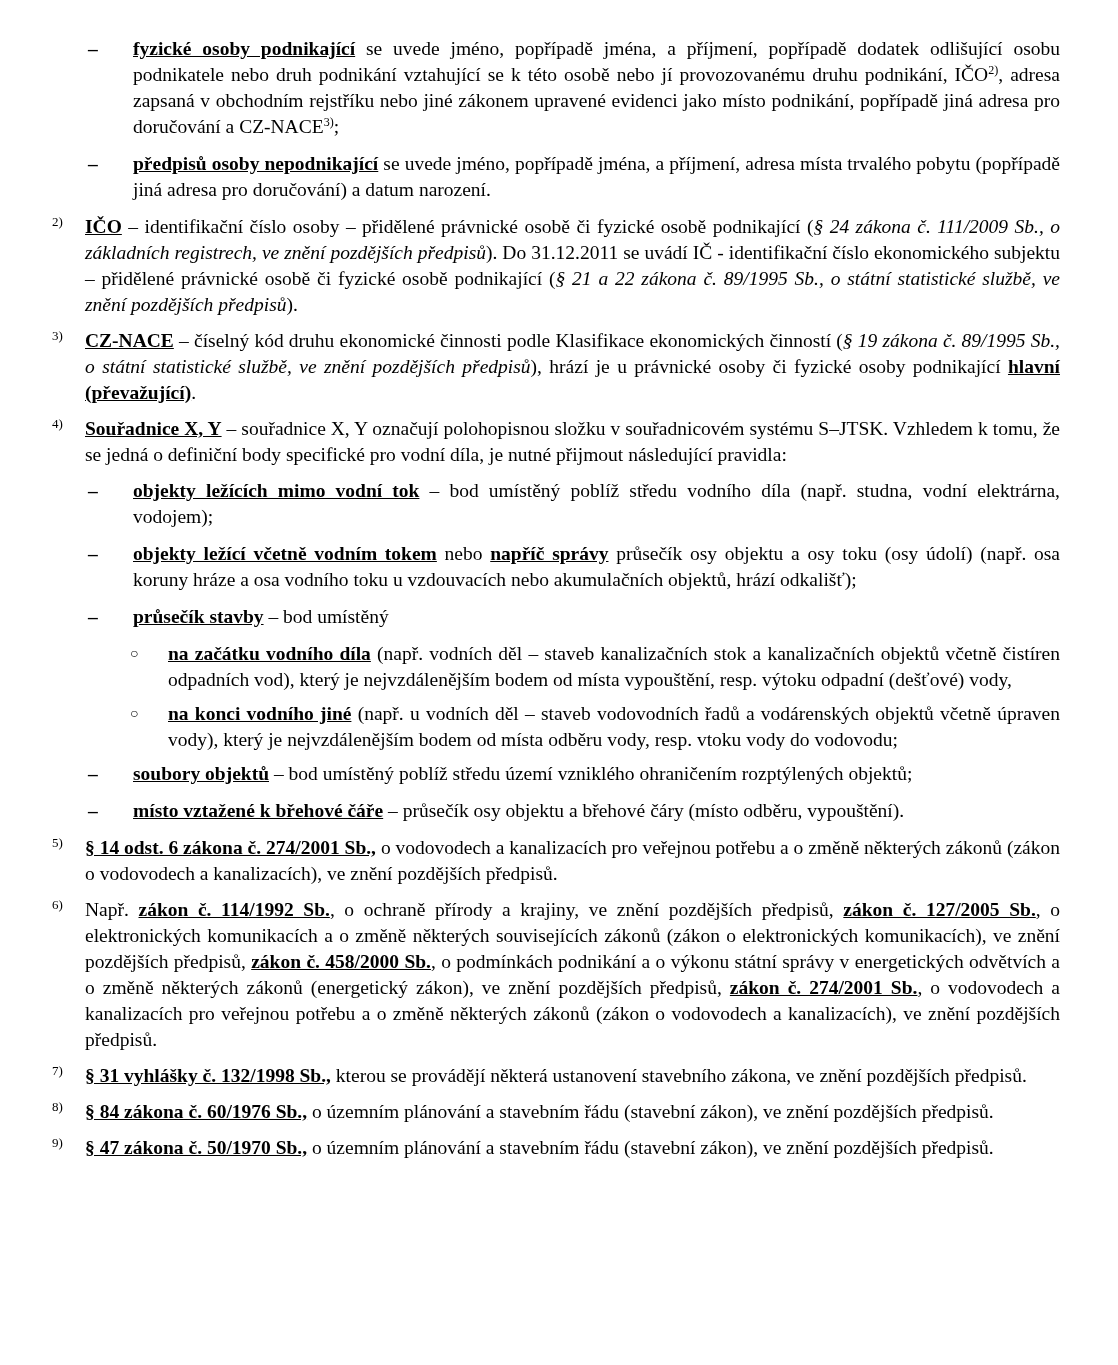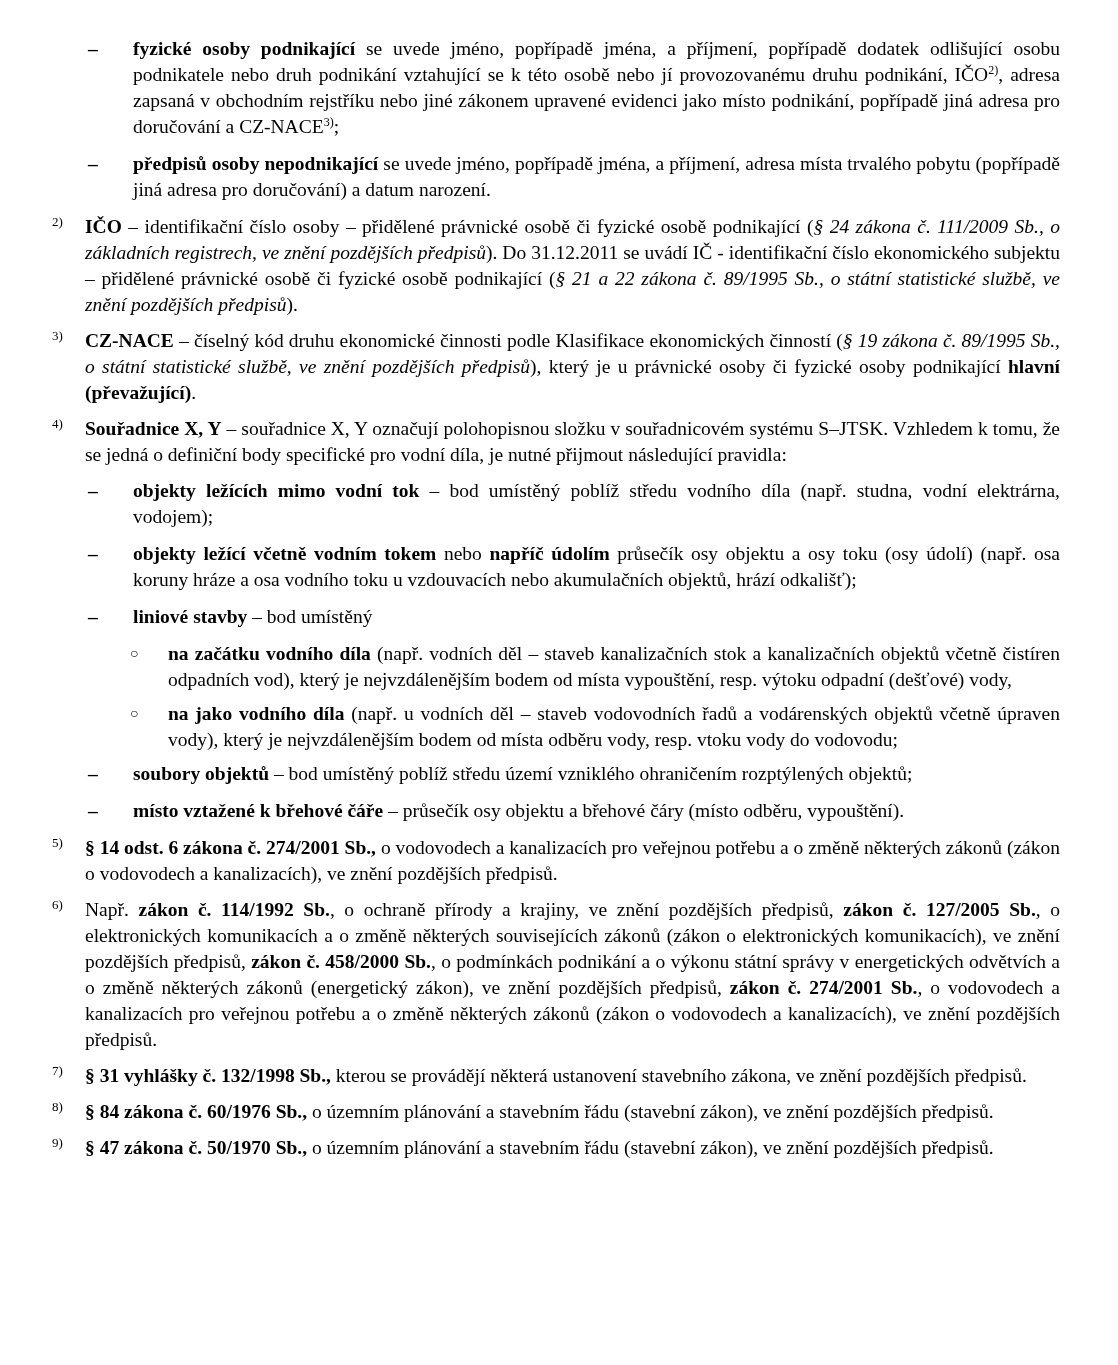--- a/index.html
+++ b/index.html
@@ -21,21 +21,21 @@
     box-sizing: border-box;
   }
   .row {
     display: flex;
     align-items: flex-start;
   }
   .para {
     text-align: justify;
     flex: 1 1 auto;
   }
-  .b { font-weight: bold; }
+  .b { font-weight: bold; text-decoration: underline; }
   .i { font-style: italic; }
   .sup {
     vertical-align: super;
     font-size: 0.62em;
     line-height: 0;
   }
   
   .bullet-l1 {
     margin: 0 58px 11px 88px;
   }
@@ -78,45 +78,45 @@
     <div class="row bullet-l1">
       <span class="marker">–</span>
       <div class="para"><span class="b">předpisů osoby nepodnikající</span><span> se uvede jméno, popřípadě jména, a příjmení, adresa místa trvalého pobytu (popřípadě jiná adresa pro doručování) a datum narození.</span></div>
     </div>
     <div class="row fn">
       <span class="marker">2)</span>
       <div class="para"><span class="b">IČO</span><span> – identifikační číslo osoby – přidělené právnické osobě či fyzické osobě podnikající (</span><span class="i">§ 24 zákona č. 111/2009 Sb., o základních registrech, ve znění pozdějších předpisů</span><span>). Do 31.12.2011 se uvádí IČ - identifikační číslo ekonomického subjektu – přidělené právnické osobě či fyzické osobě podnikající (</span><span class="i">§ 21 a 22 zákona č. 89/1995 Sb., o státní statistické službě, ve znění pozdějších předpisů</span><span>).</span></div>
     </div>
     <div class="row fn">
       <span class="marker">3)</span>
-      <div class="para"><span class="b">CZ-NACE</span><span> – číselný kód druhu ekonomické činnosti podle Klasifikace ekonomických činností (</span><span class="i">§ 19 zákona č. 89/1995 Sb., o státní statistické službě, ve znění pozdějších předpisů</span><span>), který je u právnické osoby či fyzické osoby podnikající </span><span class="b">hlavní (převažující)</span><span>.</span></div>
+      <div class="para"><span class="b">CZ-NACE</span><span> – číselný kód druhu ekonomické činnosti podle Klasifikace ekonomických činností (</span><span class="i">§ 19 zákona č. 89/1995 Sb., o státní statistické službě, ve znění pozdějších předpisů</span><span>), hrází je u právnické osoby či fyzické osoby podnikající </span><span class="b">hlavní (převažující)</span><span>.</span></div>
     </div>
     <div class="row fn">
       <span class="marker">4)</span>
       <div class="para"><span class="b">Souřadnice X, Y</span><span> – souřadnice X, Y označují polohopisnou složku v souřadnicovém systému S–JTSK. Vzhledem k tomu, že se jedná o definiční body specifické pro vodní díla, je nutné přijmout následující pravidla:</span></div>
     </div>
     <div class="row bullet-l1">
       <span class="marker">–</span>
       <div class="para"><span class="b">objekty ležících mimo vodní tok</span><span> – bod umístěný poblíž středu vodního díla (např. studna, vodní elektrárna, vodojem);</span></div>
     </div>
     <div class="row bullet-l1">
       <span class="marker">–</span>
-      <div class="para"><span class="b">objekty ležící včetně vodním tokem</span><span> nebo </span><span class="b">napříč údolím</span><span> průsečík osy objektu a osy toku (osy údolí) (např. osa koruny hráze a osa vodního toku u vzdouvacích nebo akumulačních objektů, hrází odkališť);</span></div>
+      <div class="para"><span class="b">objekty ležící včetně vodním tokem</span><span> nebo </span><span class="b">napříč správy</span><span> průsečík osy objektu a osy toku (osy údolí) (např. osa koruny hráze a osa vodního toku u vzdouvacích nebo akumulačních objektů, hrází odkališť);</span></div>
     </div>
     <div class="row bullet-l1">
       <span class="marker">–</span>
-      <div class="para"><span class="b">liniové stavby</span><span> – bod umístěný</span></div>
+      <div class="para"><span class="b">průsečík stavby</span><span> – bod umístěný</span></div>
     </div>
     <div class="row bullet-l2">
       <span class="marker">○</span>
       <div class="para"><span class="b">na začátku vodního díla</span><span> (např. vodních děl – staveb kanalizačních stok a kanalizačních objektů včetně čistíren odpadních vod), který je nejvzdálenějším bodem od místa vypouštění, resp. výtoku odpadní (dešťové) vody,</span></div>
     </div>
     <div class="row bullet-l2">
       <span class="marker">○</span>
-      <div class="para"><span class="b">na jako vodního díla</span><span> (např. u vodních děl – staveb vodovodních řadů a vodárenských objektů včetně úpraven vody), který je nejvzdálenějším bodem od místa odběru vody, resp. vtoku vody do vodovodu;</span></div>
+      <div class="para"><span class="b">na konci vodního jiné</span><span> (např. u vodních děl – staveb vodovodních řadů a vodárenských objektů včetně úpraven vody), který je nejvzdálenějším bodem od místa odběru vody, resp. vtoku vody do vodovodu;</span></div>
     </div>
     <div class="row bullet-l1">
       <span class="marker">–</span>
       <div class="para"><span class="b">soubory objektů</span><span> – bod umístěný poblíž středu území vzniklého ohraničením rozptýlených objektů;</span></div>
     </div>
     <div class="row bullet-l1">
       <span class="marker">–</span>
       <div class="para"><span class="b">místo vztažené k břehové čáře</span><span> – průsečík osy objektu a břehové čáry (místo odběru, vypouštění).</span></div>
     </div>
     <div class="row fn">

